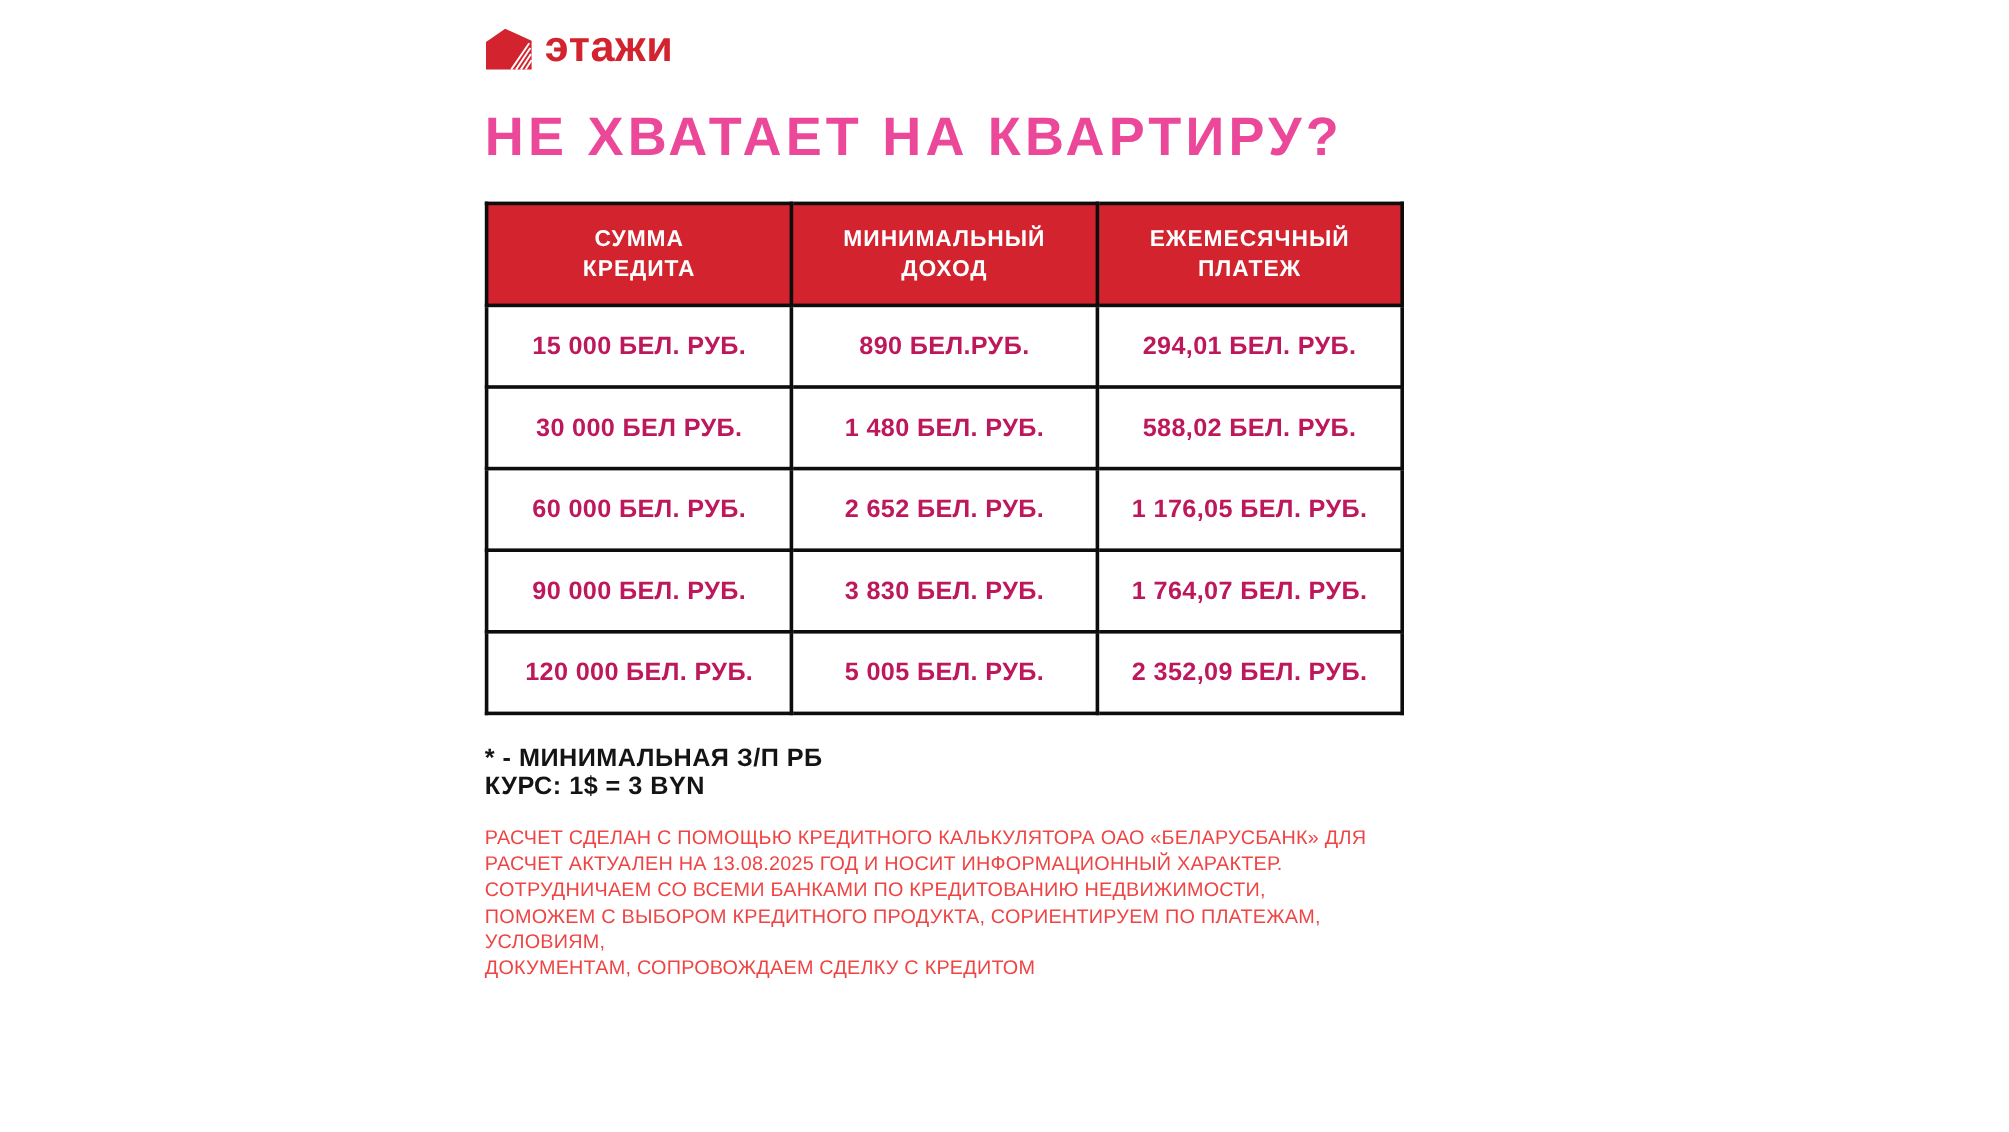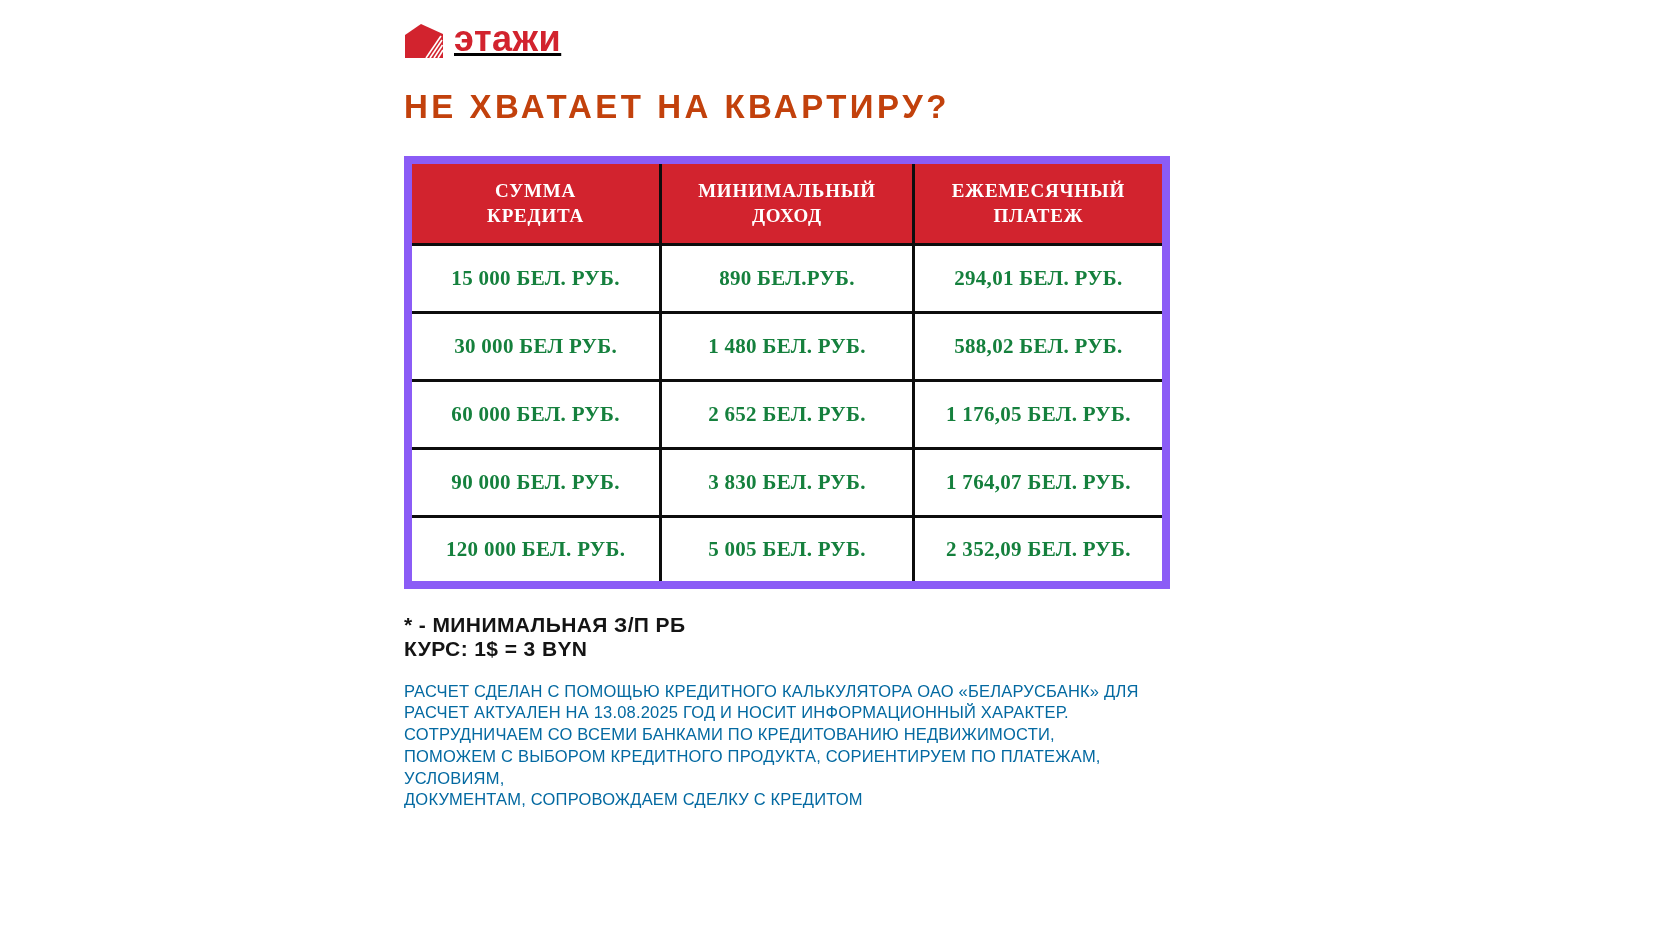--- a/index.html
+++ b/index.html
@@ -16,89 +16,88 @@
   }
   .content {
     position: absolute;
     left: 404px; top: 20px;
     width: 766px;
   }
   
   .logo-row {
     display: flex; align-items: center; gap: 10px;
     height: 42px;
-    text-decoration: underline;
   }
   .logo-icon svg { display: block; }
   .logo-text {
     font-size: 36px;
     font-weight: bold;
     color: #d2232e;
     letter-spacing: 0.5px;
     line-height: 1;
     padding-bottom: 4px;
   }
   
   .title {
     margin-top: 28px;
-    font-size: 33px;
+    font-size: 45px;
     font-weight: bold;
-    color: #c2410c;
+    color: #ec4899;
     letter-spacing: 3.5px;
     line-height: 1.05;
     white-space: nowrap;
   }
   
   table.credit-table {
     margin-top: 31px;
     width: 766px;
     border-collapse: collapse;
     table-layout: fixed;
   }
   table.credit-table th, table.credit-table td {
     border: 3px solid #0d0d0d;
     text-align: center;
     vertical-align: middle;
   }
-  table.credit-table { border: 8px solid #8b5cf6; font-family: Liberation Serif, serif; }
+  table.credit-table { border: 3px solid #8b5cf6; }
   table.credit-table th {
     height: 85px;
     background: #d2232e;
     color: #ffffff;
     font-size: 19px;
     font-weight: bold;
     letter-spacing: 0.8px;
     white-space: pre-line;
     line-height: 1.35;
   }
   table.credit-table td {
     height: 68px;
     background: #ffffff;
-    color: #15803d;
+    color: #be185d;
     font-size: 21px;
     font-weight: bold;
     letter-spacing: 0.3px;
   }
   
   .footnote-row {
     margin-top: 24px;
     display: flex;
     justify-content: space-between;
     align-items: baseline;
     font-size: 21px;
     font-weight: bold;
     color: #141414;
     letter-spacing: 0.4px;
     flex-direction: column;
   }
   
   .disclaimer {
     margin-top: 20px;
     font-size: 16.5px;
-    color: #0369a1;
+    color: #ef4444;
     line-height: 1.32;
     letter-spacing: 0.2px;
   }
   .disclaimer .line { display: block; }
 </style>
 </head>
 <body>
 
 <div class="page">
   <div class="content">

